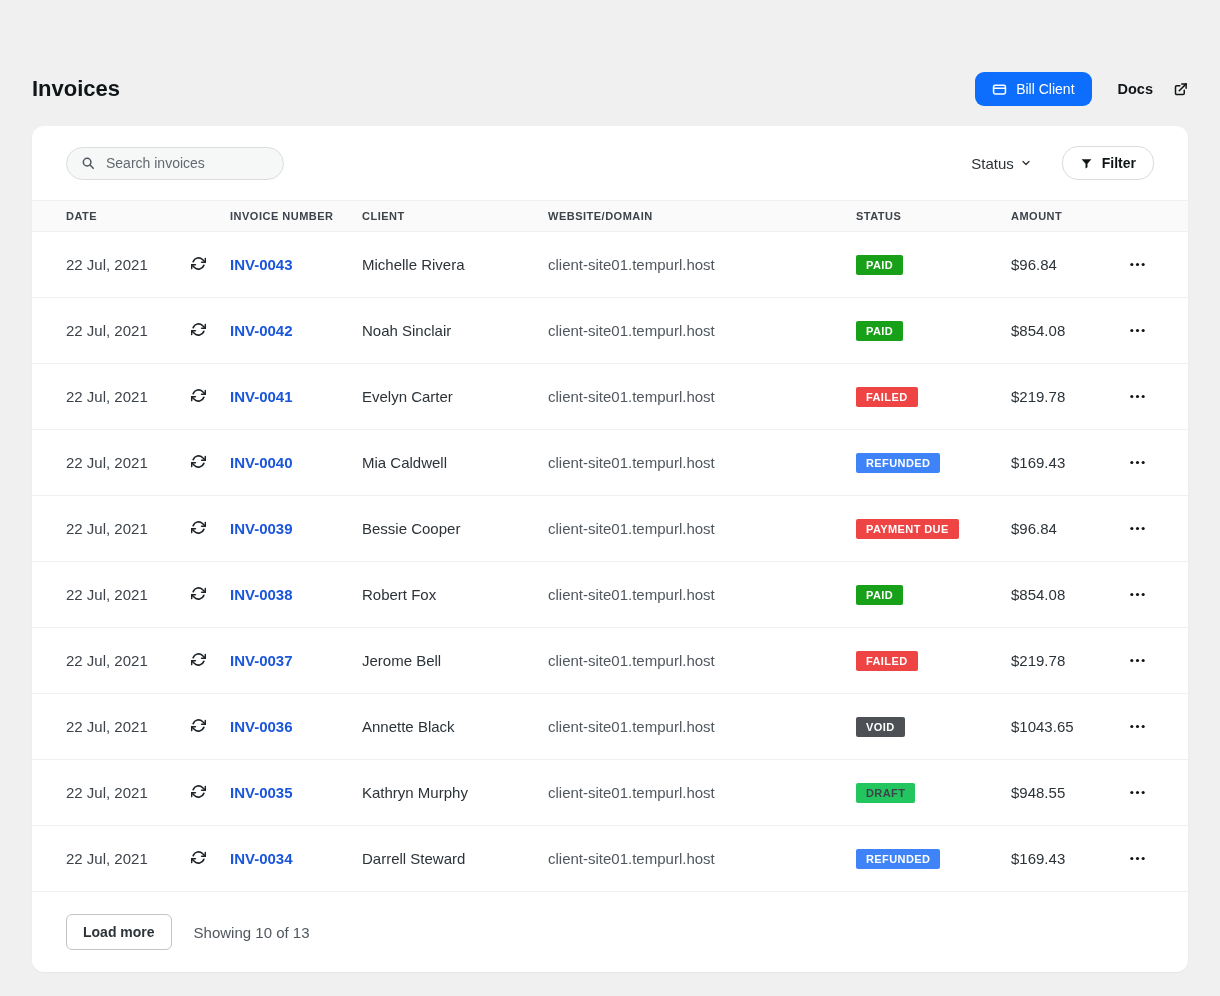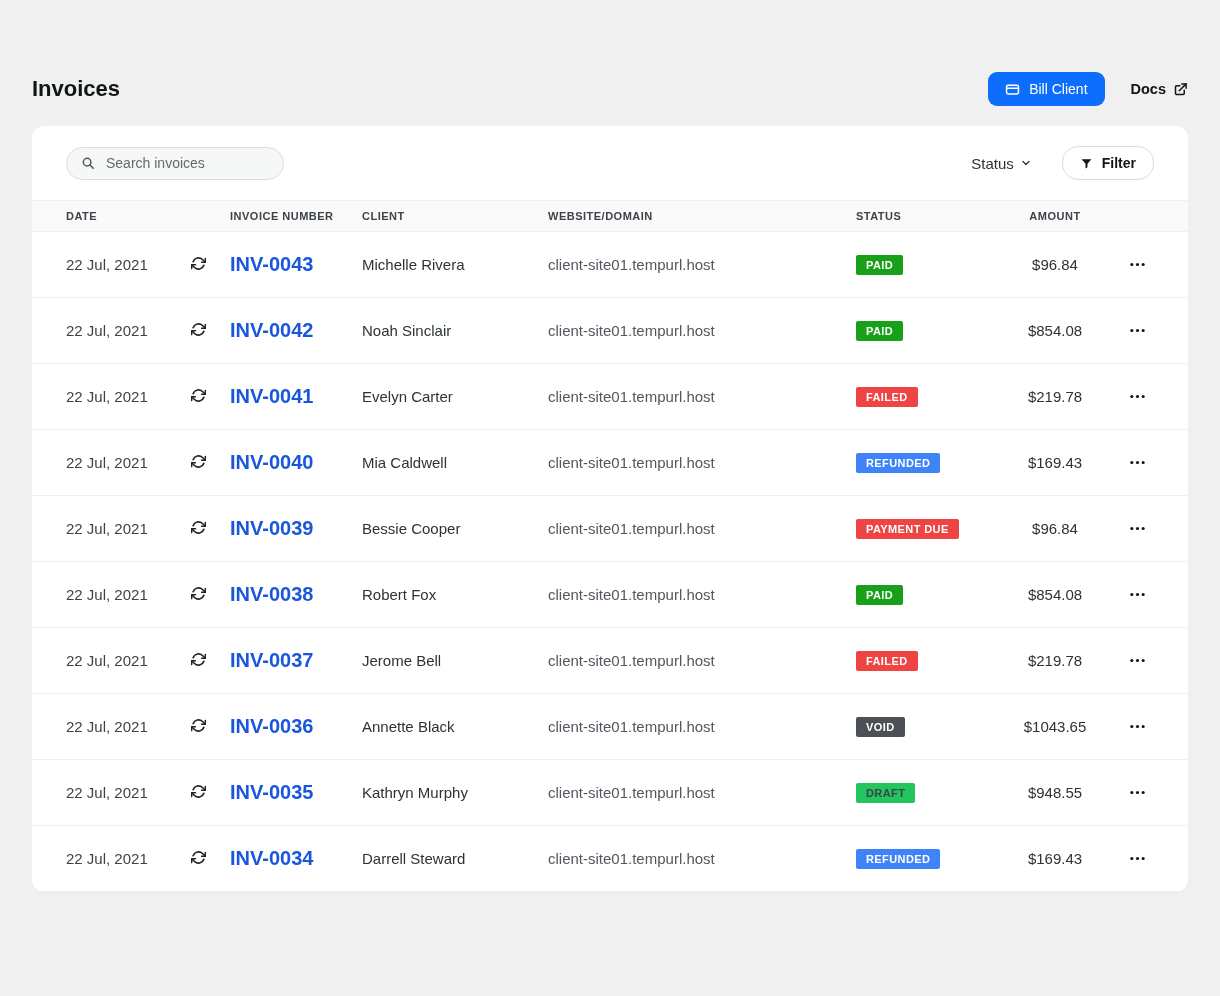--- a/index.html
+++ b/index.html
@@ -18,21 +18,21 @@
   .page-title { font-size: 22px; font-weight: bold; color: #101517; }
   .header-actions { display: flex; align-items: center; gap: 26px; }
   .btn-primary {
     display: inline-flex; align-items: center; gap: 9px;
     background: var(--primary-blue, #0d6efd);
     color: #fff; border: none; border-radius: 9px;
     padding: 9px 17px; font-size: 14px; font-weight: normal; cursor: pointer;
     font-family: inherit;
   }
   .docs-link {
-    display: inline-flex; align-items: center; gap: 7px;
+    display: inline-flex; align-items: center; gap: 20px;
     color: #101517; font-size: 14.5px; font-weight: bold; text-decoration: none;
   }
   .icon { display: inline-flex; align-items: center; justify-content: center; line-height: 0; }
 
   
   .card {
     background: #fff; border-radius: 12px; overflow: hidden;
     box-shadow: 0 1px 2px rgba(0,0,0,0.04);
   }
 
@@ -74,28 +74,28 @@
     background: #fafafa;
     border-top: 1px solid #f0f0f1;
     border-bottom: 1px solid #f0f0f1;
     height: 32px;
     font-size: 11px; font-weight: bold; letter-spacing: 0.5px;
     color: #3c434a; text-transform: uppercase;
   }
   .row { height: 66px; border-bottom: 1px solid #f0f0f1; font-size: 15px; }
   .cell.date { color: #3c434a; }
   .icon-cell { color: #1d2327; }
-  .inv-link { color: var(--link-blue, #1a56db); font-weight: bold; text-decoration: none; font-size: 20px; }
+  .inv-link { color: var(--link-blue, #1a56db); font-weight: bold; text-decoration: none; font-size: 15px; }
   .cell.client { color: #2c3338; }
   .cell.domain { color: #50575e; }
   .badge {
     display: inline-block; padding: 4px 10px; border-radius: 2px;
     font-size: 11px; font-weight: bold; letter-spacing: 0.4px; white-space: nowrap;
   }
-  .cell.amount, .th.amount { text-align: center; padding-right: 21px; color: #2c3338; }
+  .cell.amount, .th.amount { text-align: left; padding-right: 21px; color: #2c3338; }
   .th.amount { color: #3c434a; }
   .cell.actions { text-align: center; }
   .dots {
     background: none; border: none; cursor: pointer; padding: 4px; color: #101517; line-height: 0;
   }
 
   
   .table-footer { display: flex; align-items: center; gap: 22px; padding: 22px 34px; }
   .btn-load-more {
     background: #fff; border: 1px solid #c3c4c7; border-radius: 6px;
@@ -482,15 +482,19 @@
             <svg width="17" height="17" viewBox="0 0 24 24" fill="currentColor">
               <circle cx="4" cy="12" r="2.2"></circle>
                 <circle cx="12" cy="12" r="2.2"></circle>
                 <circle cx="20" cy="12" r="2.2"></circle>
             </svg>
           </button>
         </div>
       </div>
     </div>
 
+    <div class="table-footer">
+      <button class="btn-load-more">Load more</button>
+      <div class="showing-text">Showing 10 of 13</div>
+    </div>
 
   </div>
 </div>
 
 </body></html>

